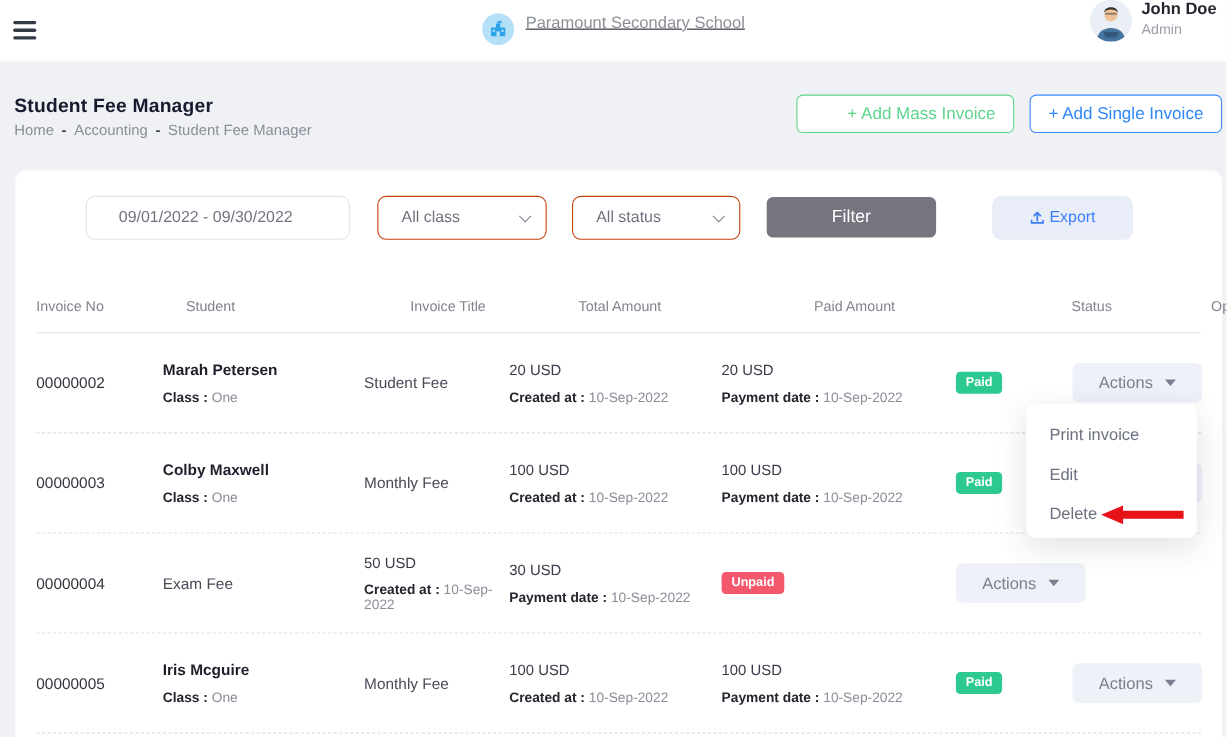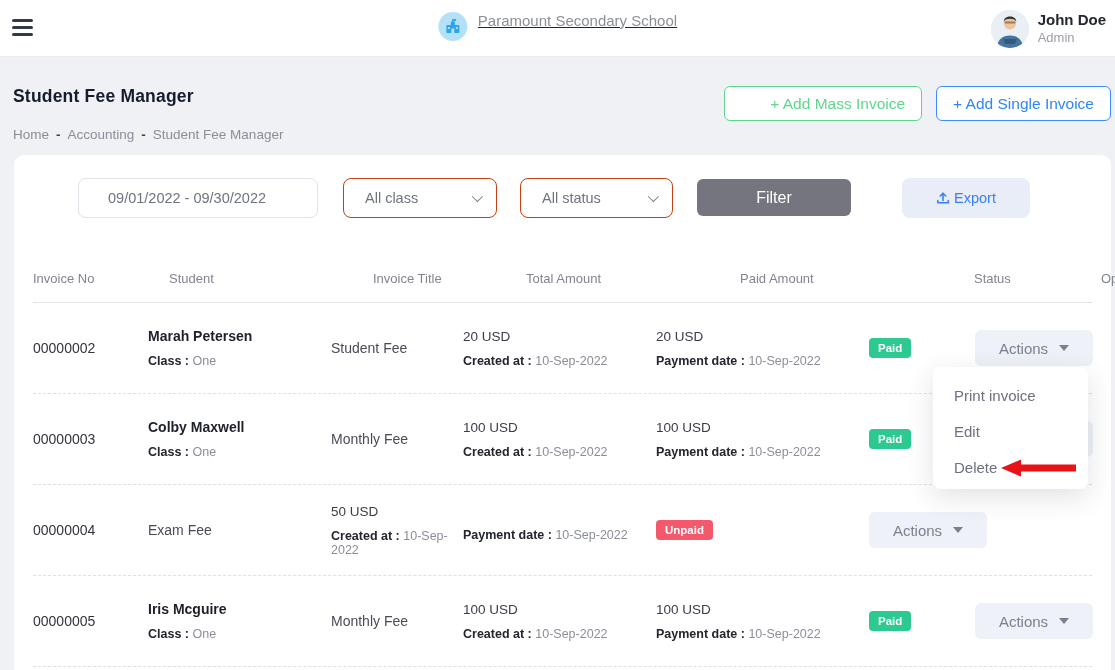--- a/index.html
+++ b/index.html
@@ -14,29 +14,29 @@
   
   .topbar {
     position:absolute; top:0; left:0; width:1115px; height:57px;
     background:#ffffff; border-bottom:1px solid #e9ebf1;
   }
   .hamburger { position:absolute; left:12px; top:19px; width:21px; height:18px; cursor:pointer; }
   .hamburger span { display:block; height:2.5px; background:#343a46; border-radius:2px; margin-bottom:4.5px; }
   .brand { position:absolute; left:50%; top:12px; height:57px; transform:translateX(-50%); display:flex; align-items:flex-start; gap:11px;text-decoration:underline; }
   .brand-icon { width:29px; height:29px; border-radius:50%; background:#b5e1f8; display:flex; align-items:center; justify-content:center; }
   .brand-name { color:#8b9097; font-size:15px; }
-  .user { position:absolute; right:9px; top:0; height:57px; display:flex; align-items:center; gap:9px; }
+  .user { position:absolute; right:9px; top:0; height:57px; display:flex; align-items:flex-start; gap:9px; }
   .avatar { width:38px; height:38px; border-radius:50%; background:#e4ebf2; overflow:hidden; flex:none; }
   .user-name { font-size:15px; font-weight:bold; color:#23262f; line-height:1.25; }
   .user-role { font-size:13px; color:#9a9ea6; line-height:1.25; }
 
   
   .pagehead { position:absolute; top:86px; left:13px; right:4px; display:flex; justify-content:space-between; align-items:flex-start; }
   .page-title { font-size:17.5px; font-weight:bold; color:#161c2d; letter-spacing:.2px; }
-  .breadcrumb { margin-top:20px; font-size:13.5px; color:#8a8e98; display:flex; gap:7px; align-items:center; }
+  .breadcrumb { margin-top:4px; font-size:13.5px; color:#8a8e98; display:flex; gap:7px; align-items:center; }
   .breadcrumb .sep { color:#3f4254; font-weight:bold; }
   .head-buttons { display:flex; gap:14px; }
   .btn-outline { height:35px; padding:0 16px; border-radius:6px; background:#ffffff; font-size:15.5px;
     display:flex; align-items:center; cursor:pointer; font-family:inherit; }
   .btn-mass { border:1px solid #5fd68c; color:#5fd68c;padding-left:45px; }
   .btn-single { border:1px solid #3d8bfd; color:#2e86f8; }
 
   
   .card { position:absolute; top:155px; left:14px; width:1097px; height:515px;
     background:#ffffff; border-radius:10px 10px 0 0; }
@@ -226,20 +226,21 @@
     </div>
 
     <div class="trow grid-cols">
       <div class="inv-no">00000004</div>
       <div class="inv-title">Exam Fee</div>
       <div>
         <div class="amount">50 USD</div>
         <div class="subline"><span class="sub-label">Created at :</span> <span class="sub-value">10-Sep-2022</span></div>
       </div>
       <div>
+        <div class="amount">30 USD</div>
         <div class="subline"><span class="sub-label">Payment date :</span> <span class="sub-value">10-Sep-2022</span></div>
       </div>
       <div><span class="badge unpaid">Unpaid</span></div>
       <div>
         <button class="btn-actions">
           <span>Actions</span>
           <span class="caret"></span>
         </button>
       </div>
     </div>

